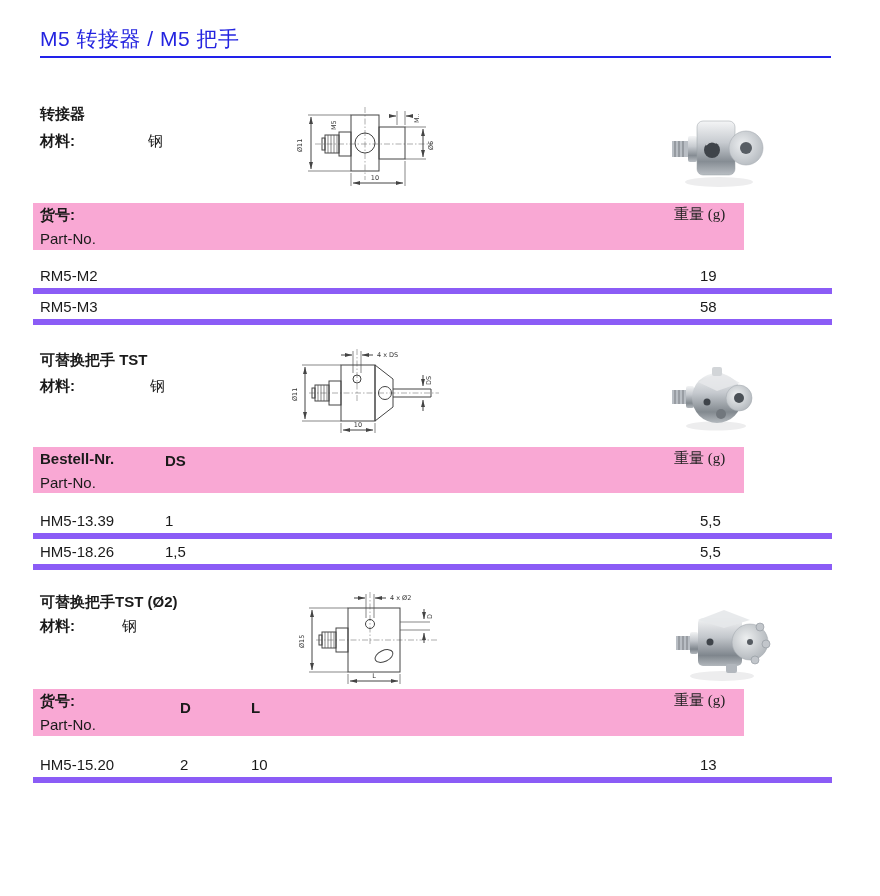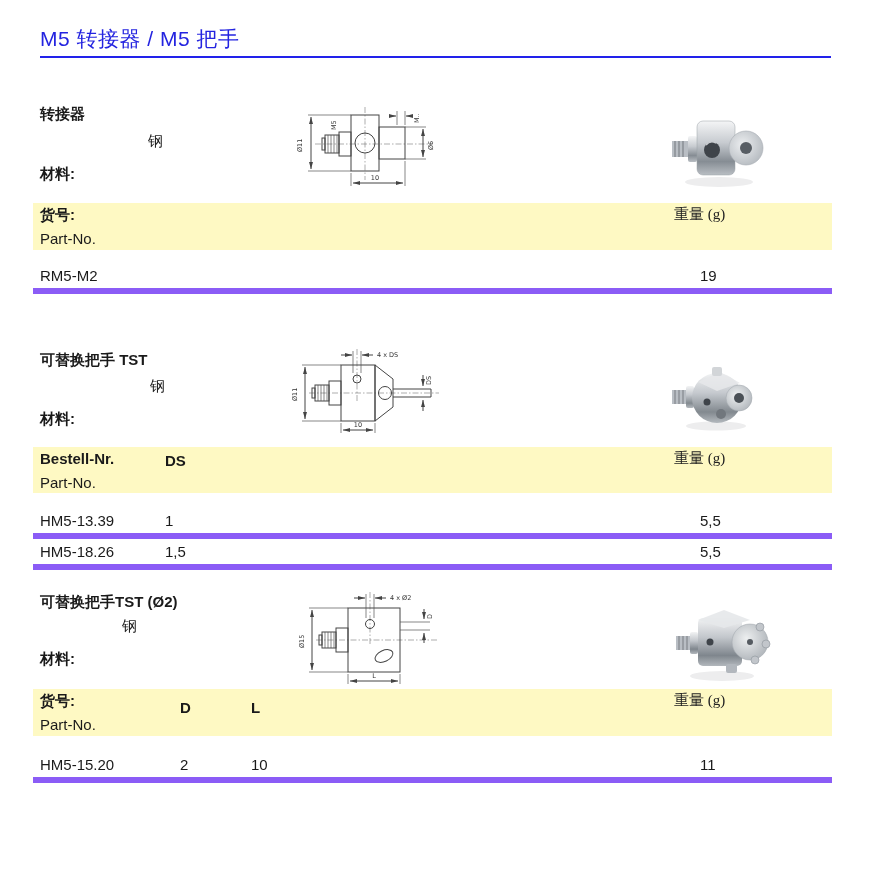--- a/index.html
+++ b/index.html
@@ -6,21 +6,21 @@
   .page{position:relative;width:880px;height:896px;background:#ffffff;overflow:hidden;
         font-family:"Liberation Sans","DejaVu Sans",sans-serif;color:#1a1a1a;text-align:right;}
 
   
   .page-title{position:absolute;left:40px;top:25px;font-size:21px;font-weight:400;
               color:#2424e0;letter-spacing:.5px;white-space:nowrap;}
   .title-rule{position:absolute;left:40px;top:56px;width:791px;height:2px;background:#2222ea;}
 
   
   .sec-heading{position:absolute;font-size:15px;font-weight:bold;white-space:nowrap;}
-  .mat-label{position:absolute;font-size:15px;font-weight:bold;margin-top:33px;}
+  .mat-label{position:absolute;font-size:15px;font-weight:bold;}
   .mat-value{position:absolute;font-size:15px;}
   #s1-heading{left:40px;top:105px}
   #s1-mat{left:40px;top:132px}   #s1-matv{left:148px;top:132px}
   #s2-heading{left:40px;top:351px}
   #s2-mat{left:40px;top:377px}   #s2-matv{left:150px;top:377px}
   #s3-heading{left:40px;top:593px}
   #s3-mat{left:40px;top:617px}   #s3-matv{left:122px;top:617px}
 
   
   .drawing{position:absolute;}
@@ -30,21 +30,21 @@
   .photo{position:absolute;}
   #p1{left:662px;top:105px;}
   #p2{left:660px;top:352px;}
   #p3{left:666px;top:596px;}
   .dim{font-family:"DejaVu Sans",sans-serif;font-size:6.5px;fill:#333;}
   .dln{stroke:#444;stroke-width:1;fill:none;}
   .thin{stroke:#555;stroke-width:.7;fill:none;}
   .cl{stroke:#777;stroke-width:.6;stroke-dasharray:6 2 1.5 2;fill:none;}
 
   
-  .thead{position:absolute;left:33px;width:799px;background:#fef9c3;}
+  .thead{position:absolute;left:33px;width:687px;background:#f9a8d4;padding-left:24px;}
   #t1-head{top:203px;height:47px}
   #t2-head{top:447px;height:46px}
   #t3-head{top:689px;height:47px}
   .th-part{position:absolute;left:7px;top:3px;font-size:15px;font-weight:bold;}
   .th-sub{position:absolute;left:7px;top:27px;font-size:15px;font-weight:400;}
   .th-col{position:absolute;font-size:15px;font-weight:bold;}
   #t2-col2{left:132px;top:5px}
   #t3-col2{left:147px;top:10px}
   #t3-col3{left:218px;top:10px}
   .th-weight{position:absolute;left:641px;top:2px;font-size:15px;font-weight:400;
@@ -147,20 +147,24 @@
   <div class="thead" id="t1-head">
     <span class="th-part">货号:</span>
     <span class="th-sub">Part-No.</span>
     <span class="th-weight">重量 (g)</span>
   </div>
   <div class="tbody t1" id="t1-body">
     <div class="trow">
       <span class="td td-part">RM5-M2</span>
       <span class="td td-weight">19</span>
     </div>
+    <div class="trow">
+      <span class="td td-part">RM5-M3</span>
+      <span class="td td-weight">58</span>
+    </div>
   </div>
 
   <div class="sec-heading" id="s2-heading">可替换把手 TST</div>
   <div class="mat-label" id="s2-mat">材料:</div>
   <div class="mat-value" id="s2-matv">钢</div>
 
   <svg class="drawing" id="d2" width="154" height="94" viewBox="0 0 154 94">
     <defs>
       <marker id="d2ae" markerWidth="8" markerHeight="6" refX="7" refY="2" orient="auto" markerUnits="userSpaceOnUse">
           <path d="M0,0L7,2L0,4Z" fill="#444"></path>
@@ -340,17 +344,17 @@
     <span class="th-sub">Part-No.</span>
     <span class="th-col" id="t3-col2">D</span>
     <span class="th-col" id="t3-col3">L</span>
     <span class="th-weight">重量 (g)</span>
   </div>
   <div class="tbody t3" id="t3-body">
     <div class="trow">
       <span class="td td-part">HM5-15.20</span>
       <span class="td td-col2">2</span>
       <span class="td td-col3">10</span>
-      <span class="td td-weight">11</span>
+      <span class="td td-weight">13</span>
     </div>
   </div>
 
 </div>
 
 </body></html>

